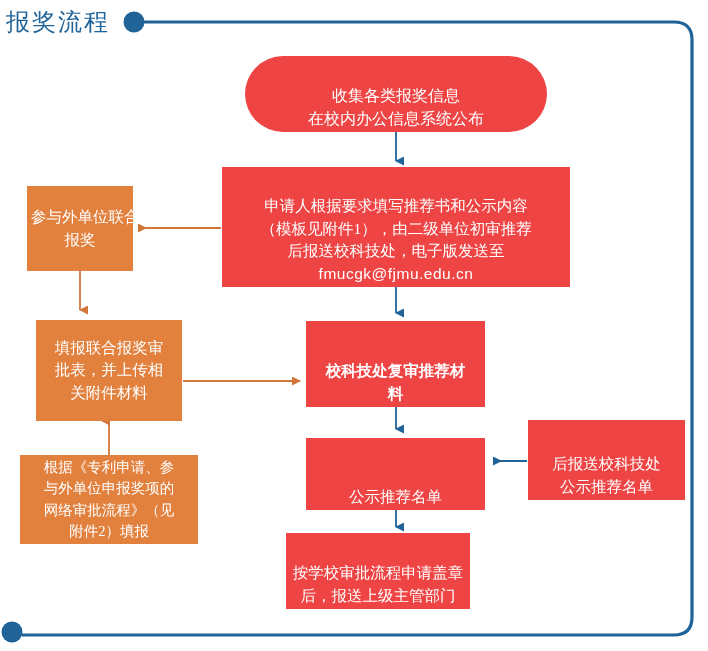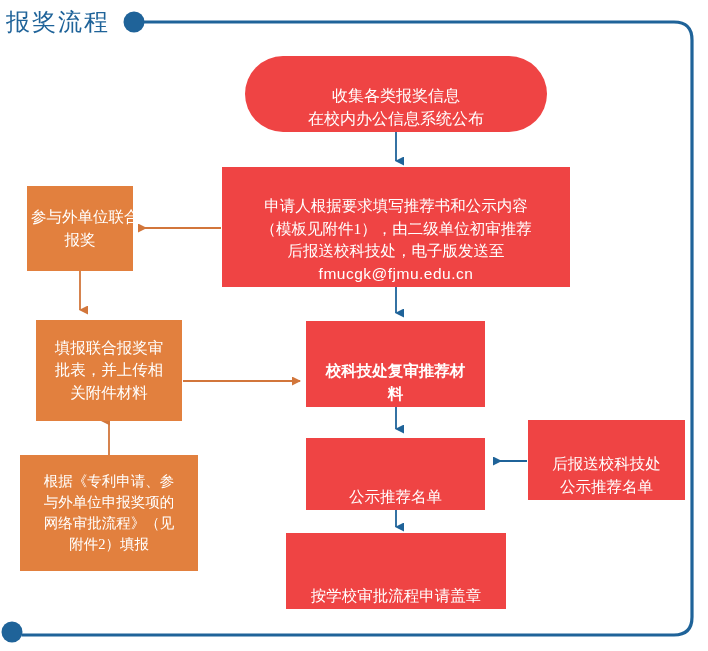--- a/index.html
+++ b/index.html
@@ -163,21 +163,21 @@
   </div>
 
   <div class="node node-orange" style="left:36px; top:320px; width:146px; height:101px; font-size:15.5px;">
     <span class="txt">
       <span class="line">填报联合报奖审</span>
       <span class="line">批表，并上传相</span>
       <span class="line">关附件材料</span>
     </span>
   </div>
 
-  <div class="node node-orange" style="left:20px; top:455px; width:178px; height:116px; font-size:14.5px;">
+  <div class="node node-orange" style="left:20px; top:455px; width:178px; height:89px; font-size:14.5px;">
     <span class="txt">
       <span class="line">根据《专利申请、参</span>
       <span class="line">与外单位申报奖项的</span>
       <span class="line">网络审批流程》（见</span>
       <span class="line">附件2）填报</span>
     </span>
   </div>
 
   <div class="node node-blue" style="left:306px; top:321px; width:179px; height:86px; font-size:15.5px;font-weight:bold;">
     <span class="txt">
@@ -192,19 +192,20 @@
     </span>
   </div>
 
   <div class="node node-blue" style="left:528px; top:420px; width:157px; height:80px; font-size:15.5px;">
     <span class="txt">
       <span class="line">后报送校科技处</span>
       <span class="line">公示推荐名单</span>
     </span>
   </div>
 
-  <div class="node node-blue" style="left:286px; top:533px; width:220px; height:76px; font-size:15.5px;">
+  <div class="node node-blue" style="left:286px; top:533px; width:184px; height:76px; font-size:15.5px;">
     <span class="txt">
       <span class="line">按学校审批流程申请盖章</span>
+      <span class="line">后，报送上级主管部门</span>
     </span>
   </div>
 
 </div>
 
 </body></html>

